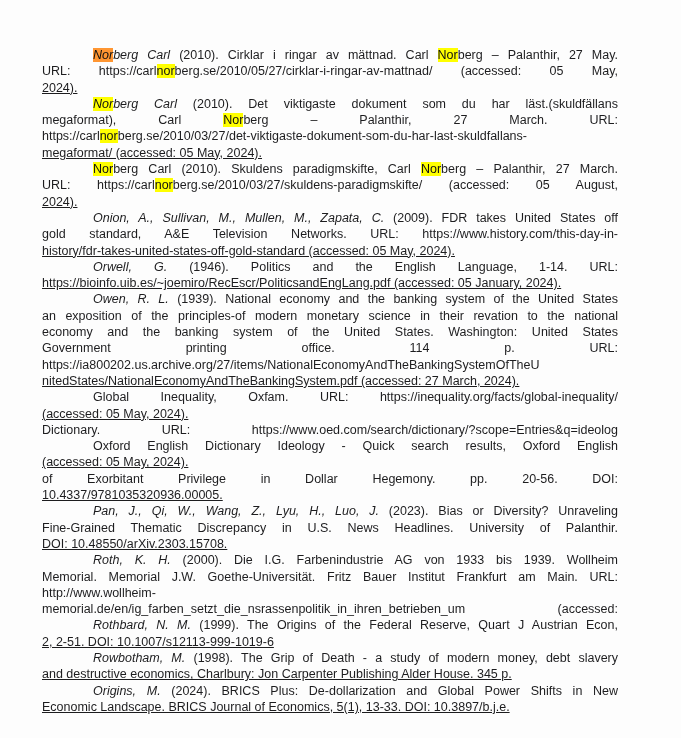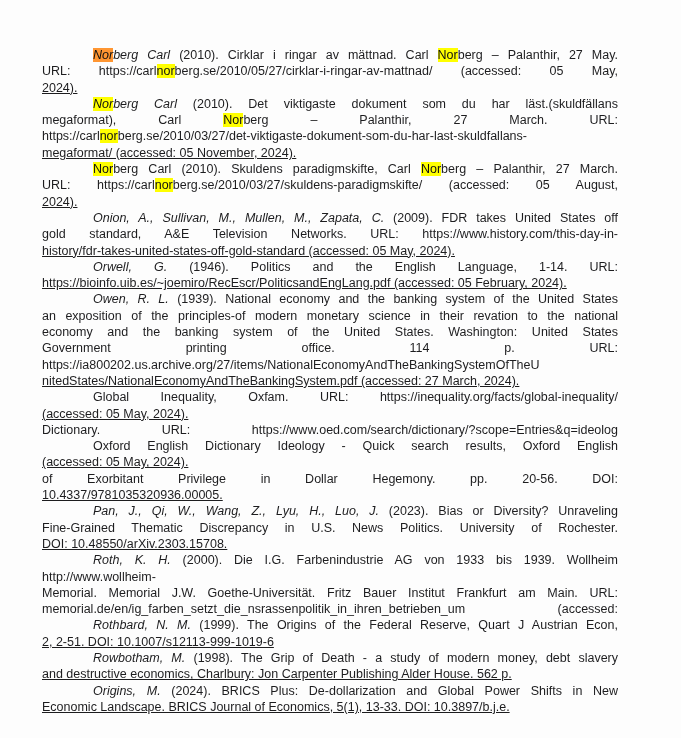--- a/index.html
+++ b/index.html
@@ -38,35 +38,35 @@
 <div class="page">
     <div class="para">
       <div class="line first"><span class="it hl-orange">Nor</span><span class="it">berg Carl</span><span> (2010). Cirklar i ringar av mättnad. Carl </span><span class="hl-yellow">Nor</span><span>berg – Palanthir, 27 May.</span></div>
       <div class="line"><span>URL: https://carl</span><span class="hl-yellow">nor</span><span>berg.se/2010/05/27/cirklar-i-ringar-av-mattnad/ (accessed: 05 May,</span></div>
       <div class="line last"><span>2024).</span></div>
     </div>
     <div class="para">
       <div class="line first"><span class="it hl-yellow">Nor</span><span class="it">berg Carl</span><span> (2010). Det viktigaste dokument som du har läst.(skuldfällans</span></div>
       <div class="line"><span>megaformat), Carl </span><span class="hl-yellow">Nor</span><span>berg – Palanthir, 27 March. URL:</span></div>
       <div class="line"><span>https://carl</span><span class="hl-yellow">nor</span><span>berg.se/2010/03/27/det-viktigaste-dokument-som-du-har-last-skuldfallans-</span></div>
-      <div class="line last"><span>megaformat/ (accessed: 05 November, 2024).</span></div>
+      <div class="line last"><span>megaformat/ (accessed: 05 May, 2024).</span></div>
     </div>
     <div class="para">
       <div class="line first"><span class="hl-yellow">Nor</span><span>berg Carl (2010). Skuldens paradigmskifte, Carl </span><span class="hl-yellow">Nor</span><span>berg – Palanthir, 27 March.</span></div>
       <div class="line"><span>URL: https://carl</span><span class="hl-yellow">nor</span><span>berg.se/2010/03/27/skuldens-paradigmskifte/ (accessed: 05 August,</span></div>
       <div class="line last"><span>2024).</span></div>
     </div>
     <div class="para">
       <div class="line first"><span class="it">Onion, A., Sullivan, M., Mullen, M., Zapata, C.</span><span> (2009). FDR takes United States off</span></div>
       <div class="line"><span>gold standard, A&amp;E Television Networks. URL: https://www.history.com/this-day-in-</span></div>
       <div class="line last"><span>history/fdr-takes-united-states-off-gold-standard (accessed: 05 May, 2024).</span></div>
     </div>
     <div class="para">
       <div class="line first"><span class="it">Orwell, G.</span><span> (1946). Politics and the English Language, 1-14. URL:</span></div>
-      <div class="line last"><span>https://bioinfo.uib.es/~joemiro/RecEscr/PoliticsandEngLang.pdf (accessed: 05 February, 2024).</span></div>
+      <div class="line last"><span>https://bioinfo.uib.es/~joemiro/RecEscr/PoliticsandEngLang.pdf (accessed: 05 January, 2024).</span></div>
     </div>
     <div class="para">
       <div class="line first"><span class="it">Owen, R. L.</span><span> (1939). National economy and the banking system of the United States</span></div>
       <div class="line"><span>an exposition of the principles-of modern monetary science in their revation to the national</span></div>
       <div class="line"><span>economy and the banking system of the United States. Washington: United States</span></div>
       <div class="line"><span>Government printing office. 114 p. URL:</span></div>
       <div class="line"><span>https://ia800202.us.archive.org/27/items/NationalEconomyAndTheBankingSystemOfTheU</span></div>
       <div class="line last"><span>nitedStates/NationalEconomyAndTheBankingSystem.pdf (accessed: 27 March, 2024).</span></div>
     </div>
     <div class="para">
@@ -77,34 +77,34 @@
       <div class="line"><span>Dictionary. URL: https://www.oed.com/search/dictionary/?scope=Entries&amp;q=ideolog</span></div>
       <div class="line first"><span>Oxford English Dictionary Ideology - Quick search results, Oxford English</span></div>
       <div class="line last"><span>(accessed: 05 May, 2024).</span></div>
     </div>
     <div class="para">
       <div class="line"><span>of Exorbitant Privilege in Dollar Hegemony. pp. 20-56. DOI:</span></div>
       <div class="line last"><span>10.4337/9781035320936.00005.</span></div>
     </div>
     <div class="para">
       <div class="line first"><span class="it">Pan, J., Qi, W., Wang, Z., Lyu, H., Luo, J.</span><span> (2023). Bias or Diversity? Unraveling</span></div>
-      <div class="line"><span>Fine-Grained Thematic Discrepancy in U.S. News Politics. University of Rochester.</span></div>
+      <div class="line"><span>Fine-Grained Thematic Discrepancy in U.S. News Headlines. University of Palanthir.</span></div>
       <div class="line last"><span>DOI: 10.48550/arXiv.2303.15708.</span></div>
     </div>
     <div class="para">
       <div class="line first"><span class="it">Roth, K. H.</span><span> (2000). Die I.G. Farbenindustrie AG von 1933 bis 1939. Wollheim</span></div>
+      <div class="line"><span>Memorial. Memorial J.W. Goethe-Universität. Fritz Bauer Institut Frankfurt am Main. URL:</span></div>
       <div class="line"><span>http://www.wollheim-</span></div>
-      <div class="line"><span>Memorial. Memorial J.W. Goethe-Universität. Fritz Bauer Institut Frankfurt am Main. URL:</span></div>
       <div class="line"><span>memorial.de/en/ig_farben_setzt_die_nsrassenpolitik_in_ihren_betrieben_um (accessed:</span></div>
     </div>
     <div class="para">
       <div class="line first"><span class="it">Rothbard, N. M.</span><span> (1999). The Origins of the Federal Reserve, Quart J Austrian Econ,</span></div>
       <div class="line last"><span>2, 2-51. DOI: 10.1007/s12113-999-1019-6</span></div>
     </div>
     <div class="para">
       <div class="line first"><span class="it">Rowbotham, M.</span><span> (1998). The Grip of Death - a study of modern money, debt slavery</span></div>
-      <div class="line last"><span>and destructive economics, Charlbury: Jon Carpenter Publishing Alder House. 562 p.</span></div>
+      <div class="line last"><span>and destructive economics, Charlbury: Jon Carpenter Publishing Alder House. 345 p.</span></div>
     </div>
     <div class="para">
       <div class="line first"><span class="it">Origins, M.</span><span> (2024). BRICS Plus: De-dollarization and Global Power Shifts in New</span></div>
       <div class="line last"><span>Economic Landscape. BRICS Journal of Economics, 5(1), 13-33. DOI: 10.3897/b.j.e.</span></div>
     </div>
   </div>
 
 </body></html>

